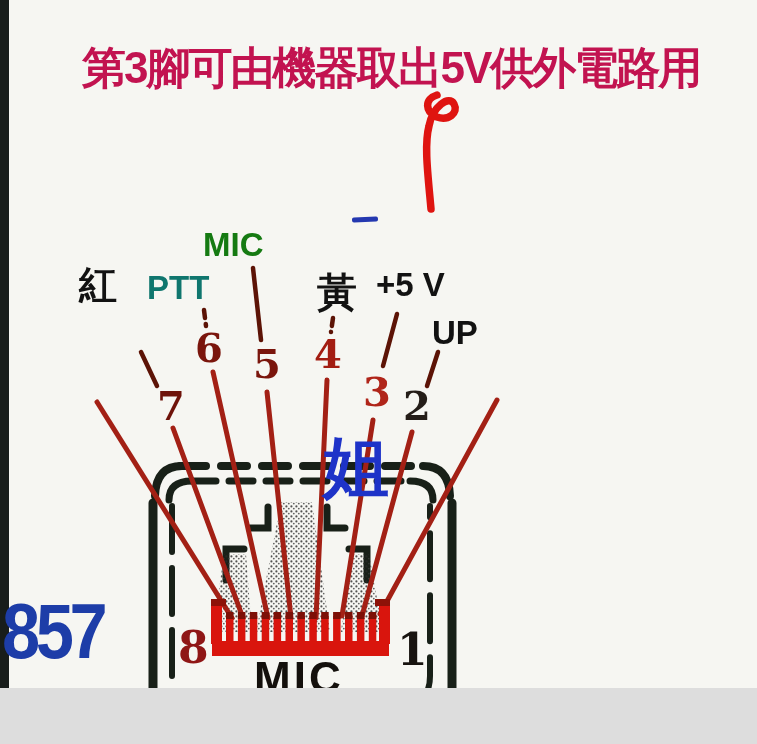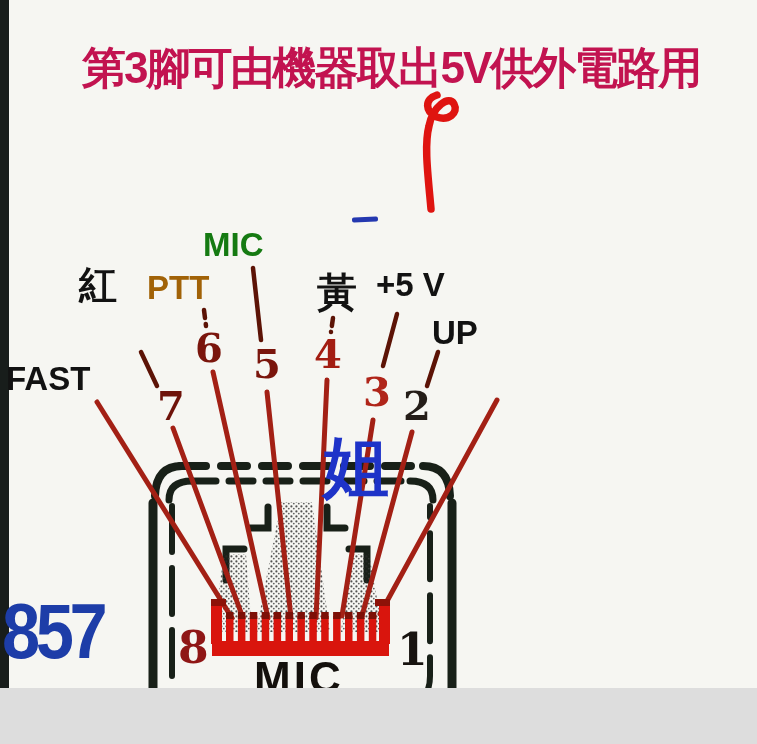--- a/index.html
+++ b/index.html
@@ -135,27 +135,26 @@
 
   <div class="abs left-strip"></div>
   <div class="abs bottom-bar"></div>
 
   <div class="abs title">第3腳可由機器取出5V供外電路用</div>
 
   <div class="abs green-label" style="left:203px;top:228px;">MIC</div>
   <div class="abs blue-dash"></div>
 
   <div class="abs cjk-label" style="left:79px;top:266px;">紅</div>
-  <div class="abs navy-label" style="left:147px;top:271px;color:#a16207;">PTT</div>
+  <div class="abs navy-label" style="left:147px;top:271px;color:#0f766e;">PTT</div>
   <div class="abs cjk-label" style="left:317px;top:272px;font-size:40px;">黃</div>
   <div class="abs black-label" style="left:376px;top:268px;">+5 V</div>
 
   <div class="abs black-label" style="left:432px;top:316px;">UP</div>
 
-  <div class="abs black-label" style="left:6px;top:362px;">FAST</div>
 
   <div class="abs pin-num" style="left:157px;top:386px;color:#6e130a;">7</div>
   <div class="abs pin-num" style="left:195px;top:328px;color:#7a150c;">6</div>
   <div class="abs pin-num" style="left:253px;top:344px;color:#7a150c;">5</div>
   <div class="abs pin-num" style="left:314px;top:334px;color:#a31d12;">4</div>
   <div class="abs pin-num" style="left:363px;top:372px;color:#b0251a;">3</div>
   <div class="abs pin-num" style="left:403px;top:386px;color:#241d18;">2</div>
 
   <div class="abs model-857">857</div>
 

